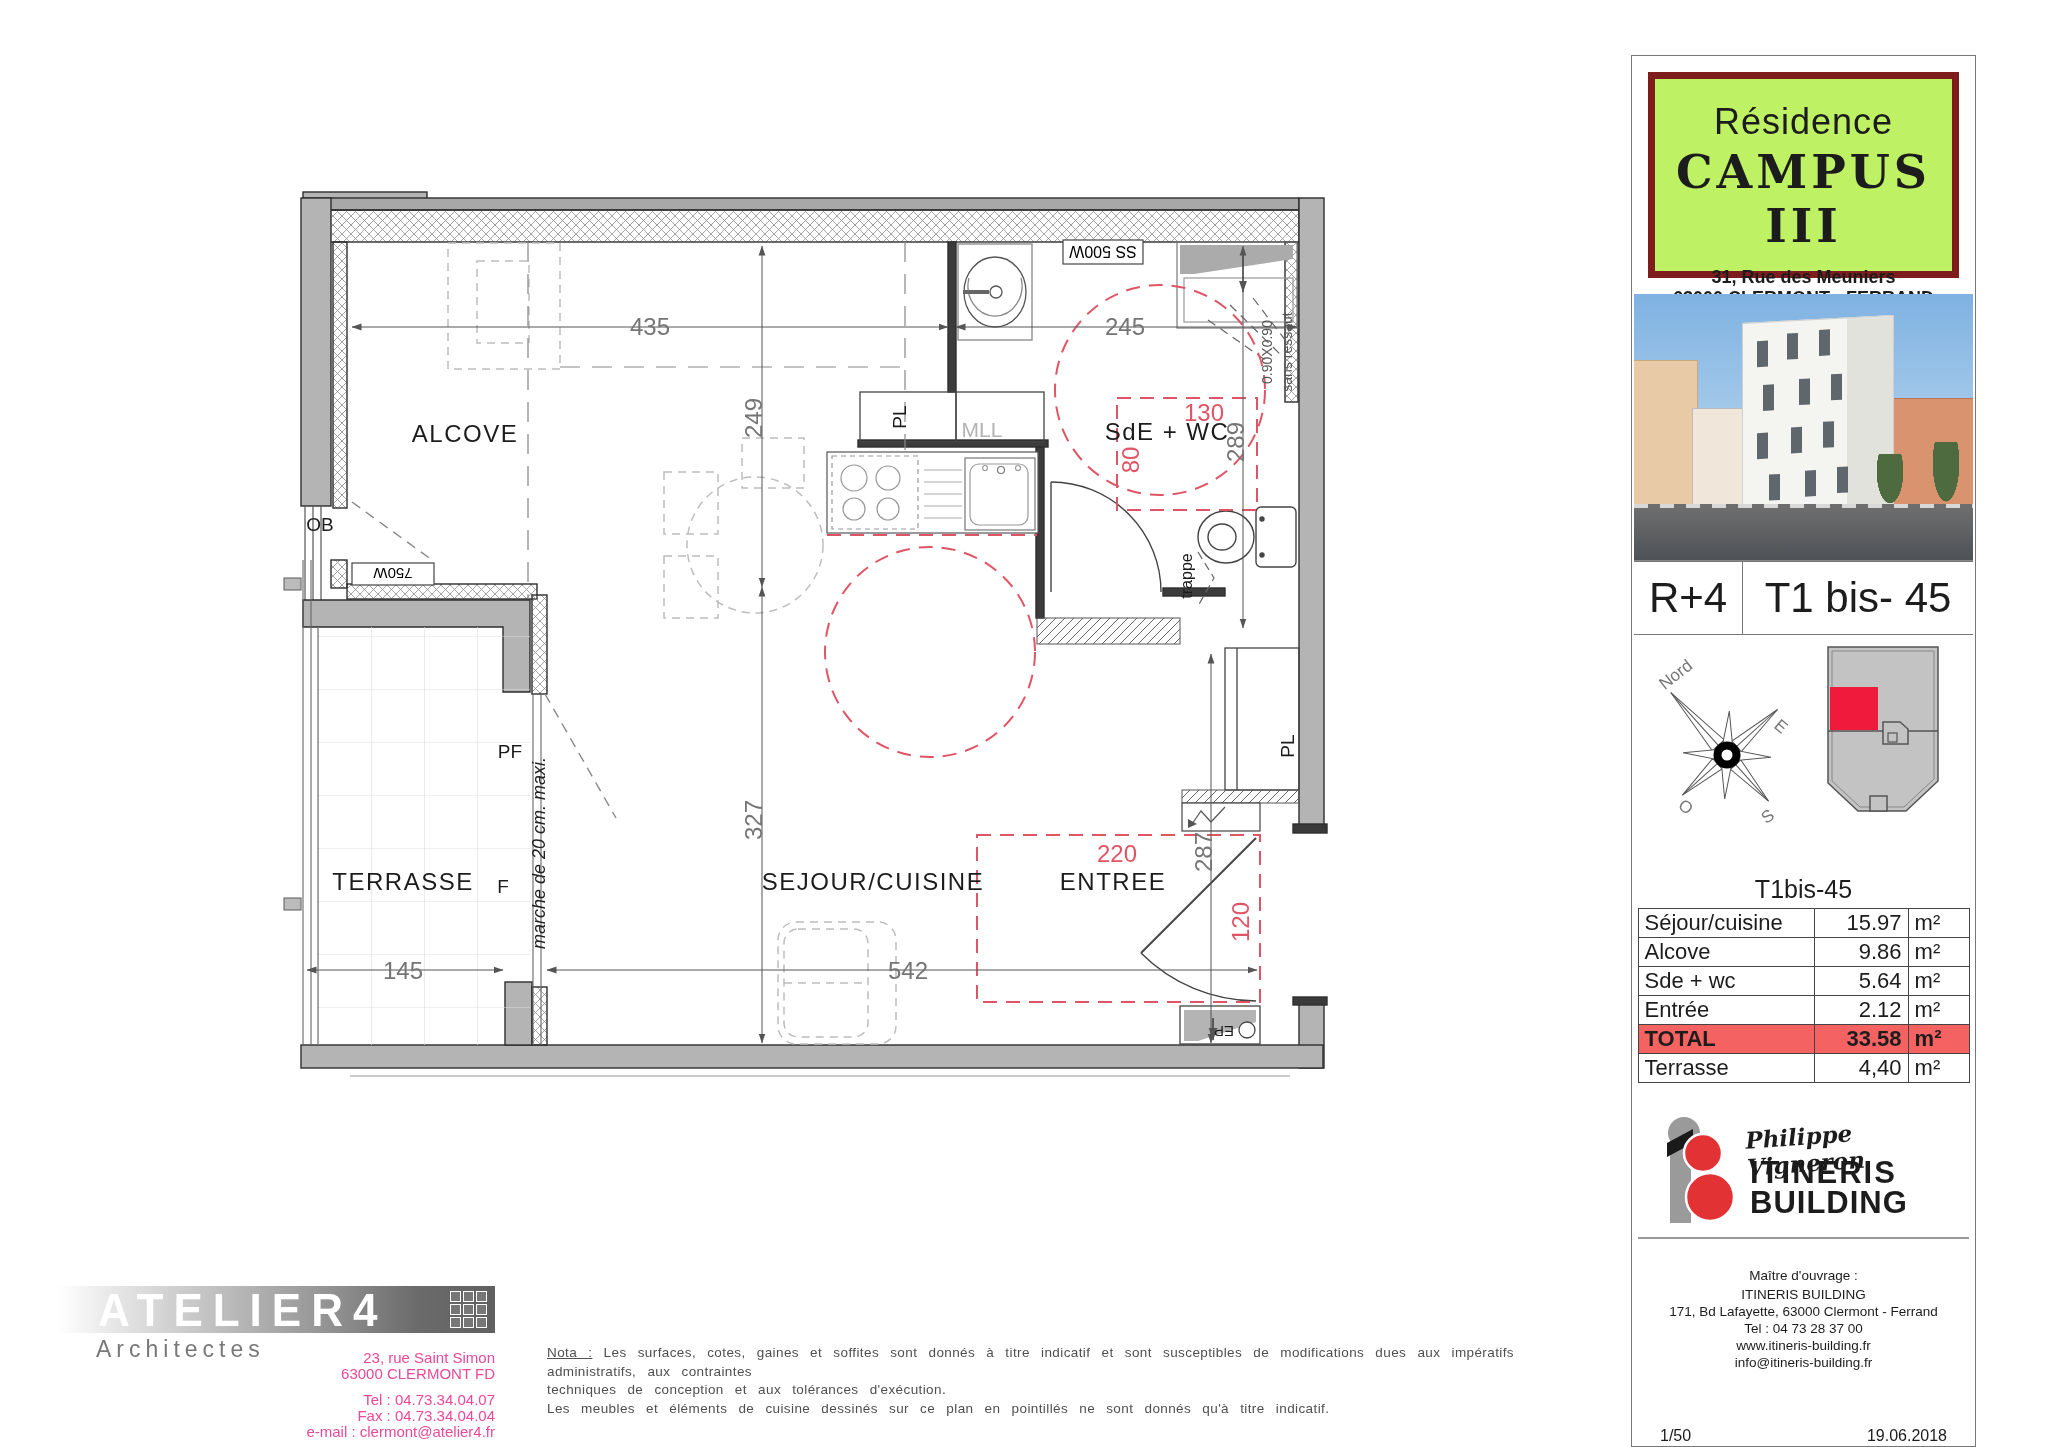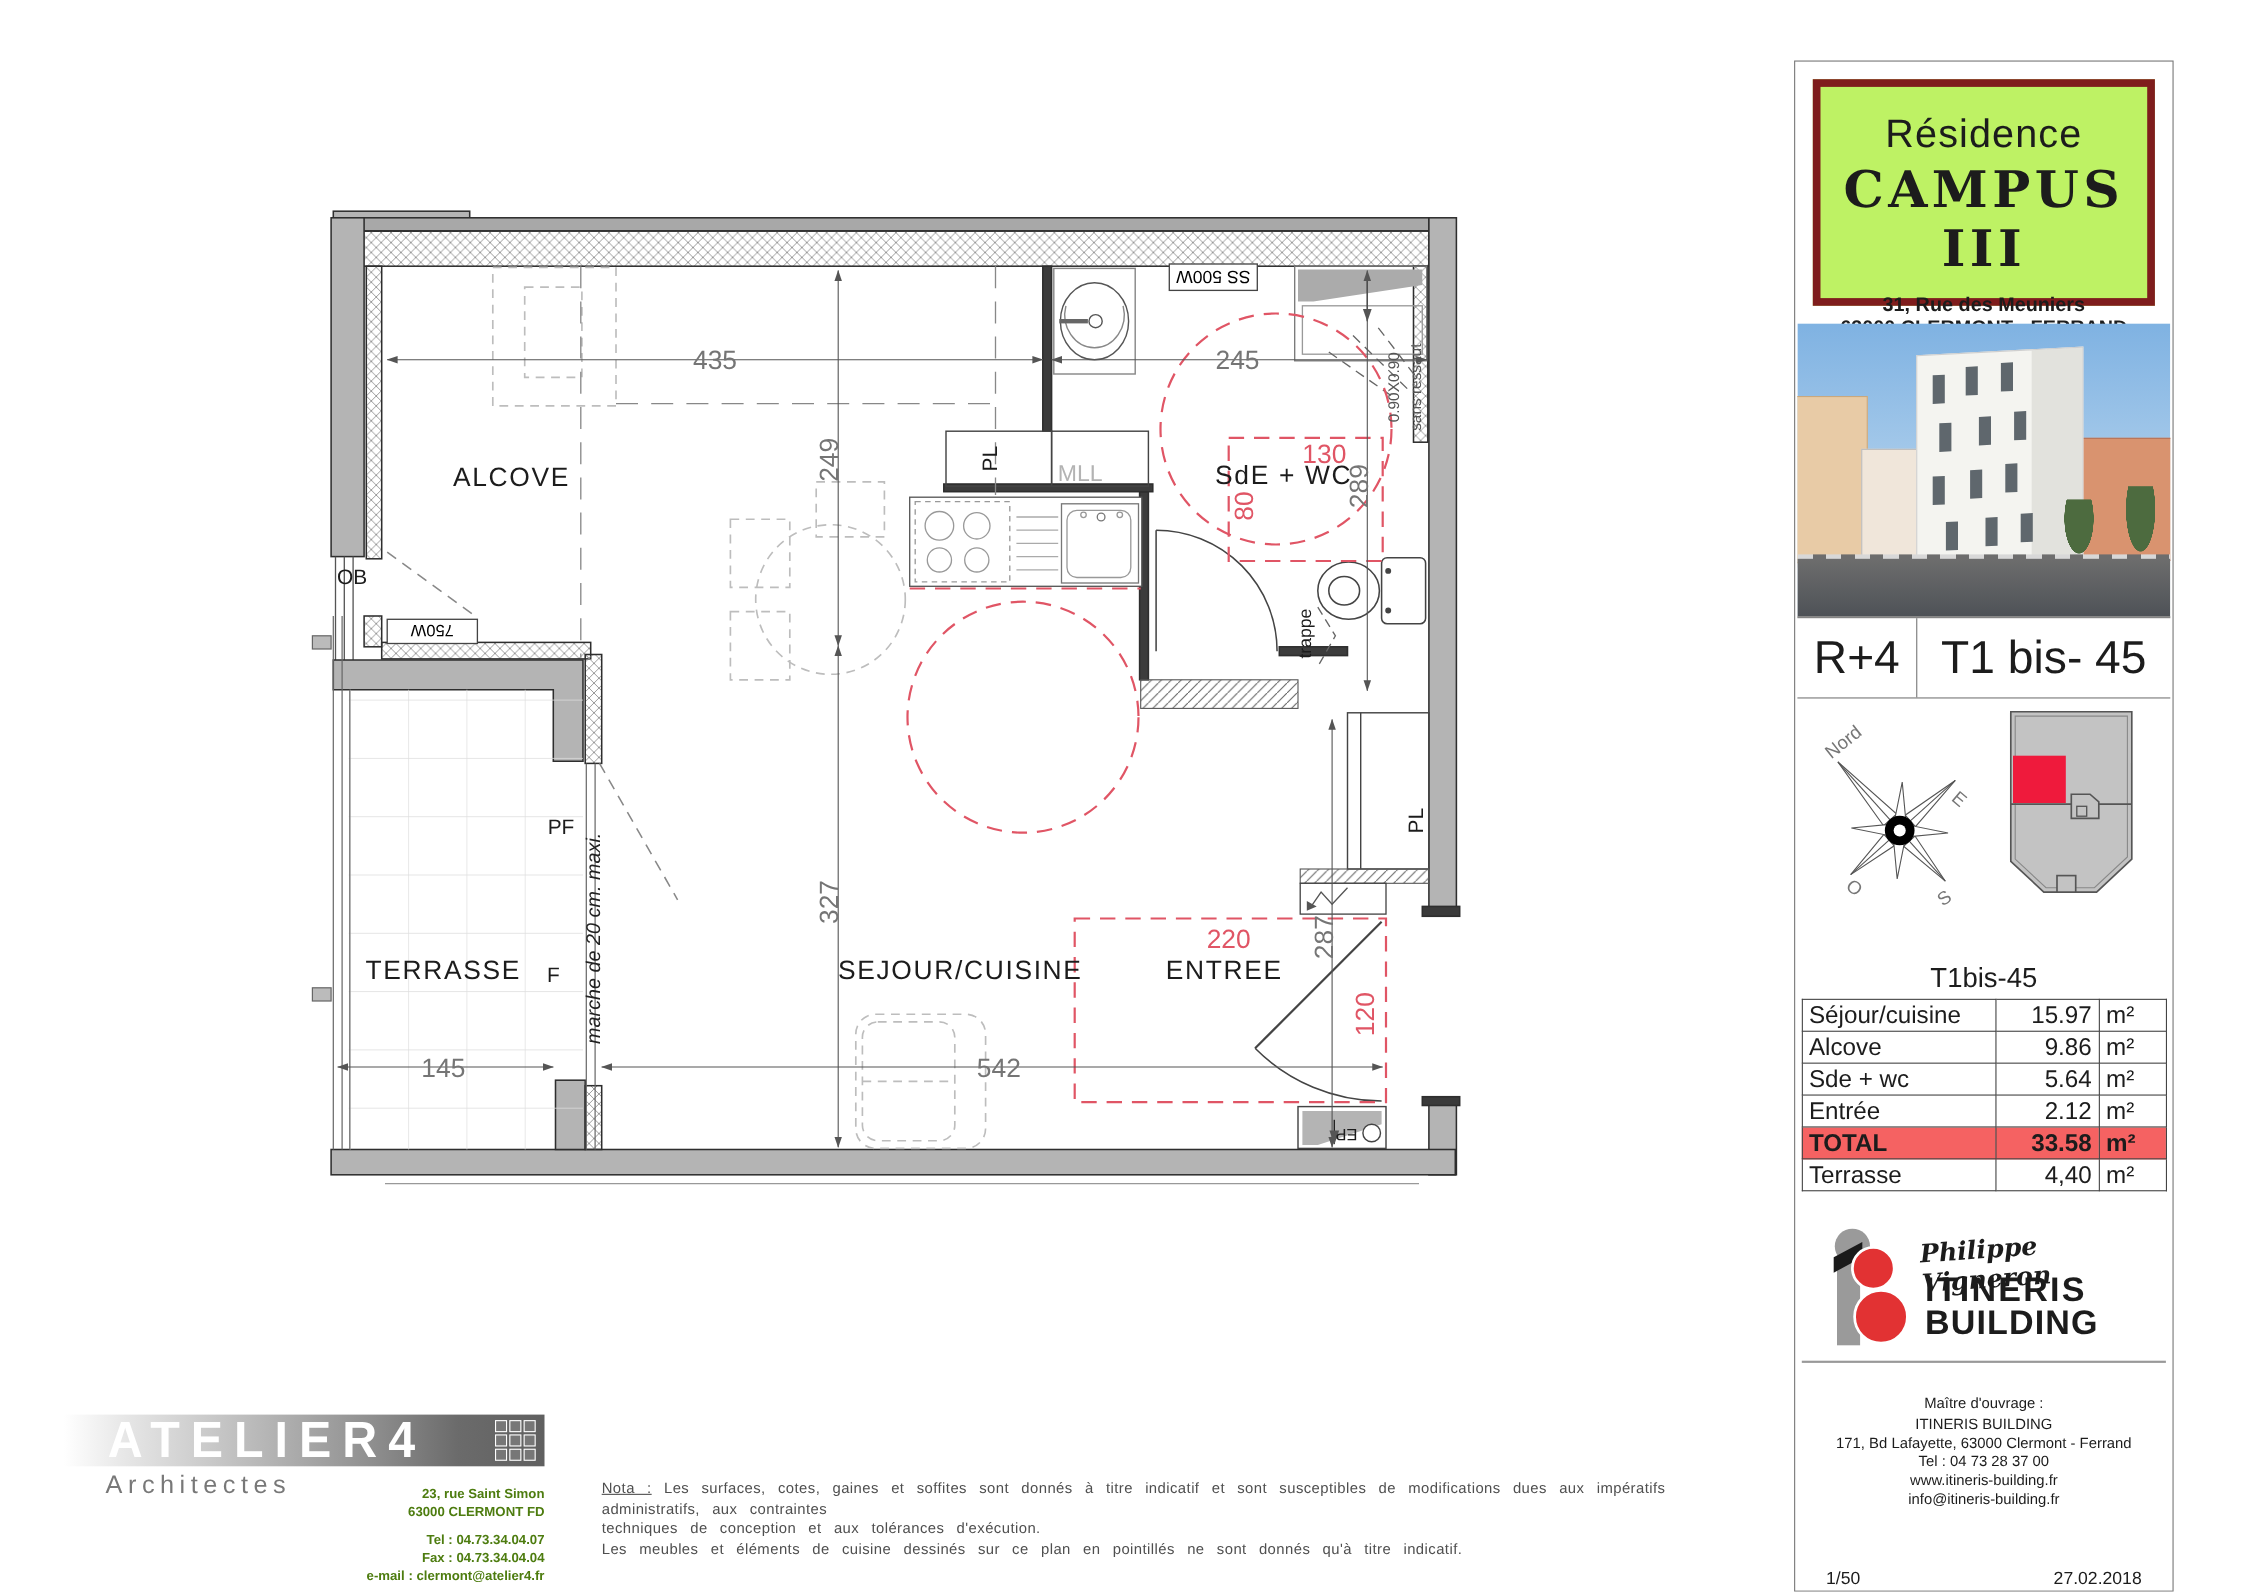--- a/index.html
+++ b/index.html
@@ -53,21 +53,21 @@
   #scaleRow{display:flex;justify-content:space-between;font-size:16px;padding:0 28px;margin-top:56px;}
   #notaBox{border-top:1px solid #777;margin-top:12px;padding:4px 6px 0;}
   #notaBox .nh{font-size:13px;text-decoration:underline;}
 
   
   #archLogo{position:absolute;left:58px;top:1286px;width:437px;height:47px;background:linear-gradient(90deg,#ffffff 0%,#e8e8e8 12%,#b9b9b9 40%,#8d8d8d 65%,#6b6b6b 82%,#606060 100%);display:flex;align-items:center;}
   #archLogo .txt{font-size:44px;font-weight:bold;color:#fff;letter-spacing:10px;padding-left:40px;font-family:"Liberation Sans",sans-serif;transform:scaleY(1.05);white-space:nowrap;}
   #archLogo .grid{position:absolute;right:8px;top:5px;display:grid;grid-template-columns:repeat(3,11px);grid-template-rows:repeat(3,11px);gap:2px;}
   #archLogo .grid span{border:1.6px solid #fff;background:#777;display:block;}
   #archSub{position:absolute;left:96px;top:1336px;font-size:23px;color:#787878;letter-spacing:5px;}
-  #archAddr{position:absolute;left:240px;top:1350px;width:255px;text-align:right;font-size:12px;font-weight:bold;color:#4d7c0f;line-height:16px;}
+  #archAddr{position:absolute;left:240px;top:1350px;width:255px;text-align:right;font-size:15px;font-weight:normal;color:#ec4899;line-height:16px;}
   #archAddr .gap{height:10px;}
 
   
   #footnote{position:absolute;left:547px;top:1344px;width:1020px;font-size:13.5px;color:#4f4f4f;line-height:18.5px;letter-spacing:.4px;word-spacing:7px;}
   #footnote .lbl{text-decoration:underline;}
 </style>
 </head>
 <body>
 
 <svg class="abs" style="left:0;top:0" width="2048" height="1447" viewBox="0 0 2048 1447">
@@ -439,21 +439,21 @@
     <div class="h">Maître d'ouvrage  :</div>
     <div>ITINERIS BUILDING</div>
     <div>171, Bd Lafayette, 63000 Clermont - Ferrand</div>
     <div>Tel : 04 73 28 37 00</div>
     <div>www.itineris-building.fr</div>
     <div>info@itineris-building.fr</div>
   </div>
 
   <div id="scaleRow">
     <span>1/50</span>
-    <span>27.02.2018</span>
+    <span>19.06.2018</span>
   </div>
 
   <div id="notaBox">
     <div class="nh">NOTA :</div>
 
   </div>
 </div>
 
 <div id="archLogo">
   <span class="txt">ATELIER4</span>

